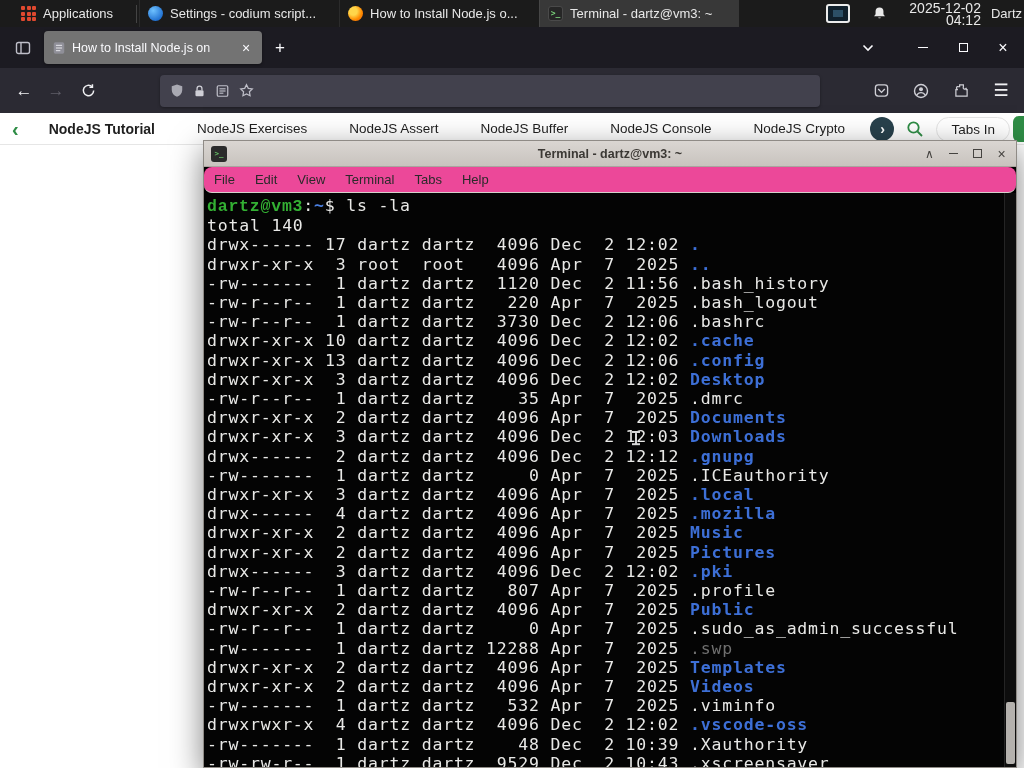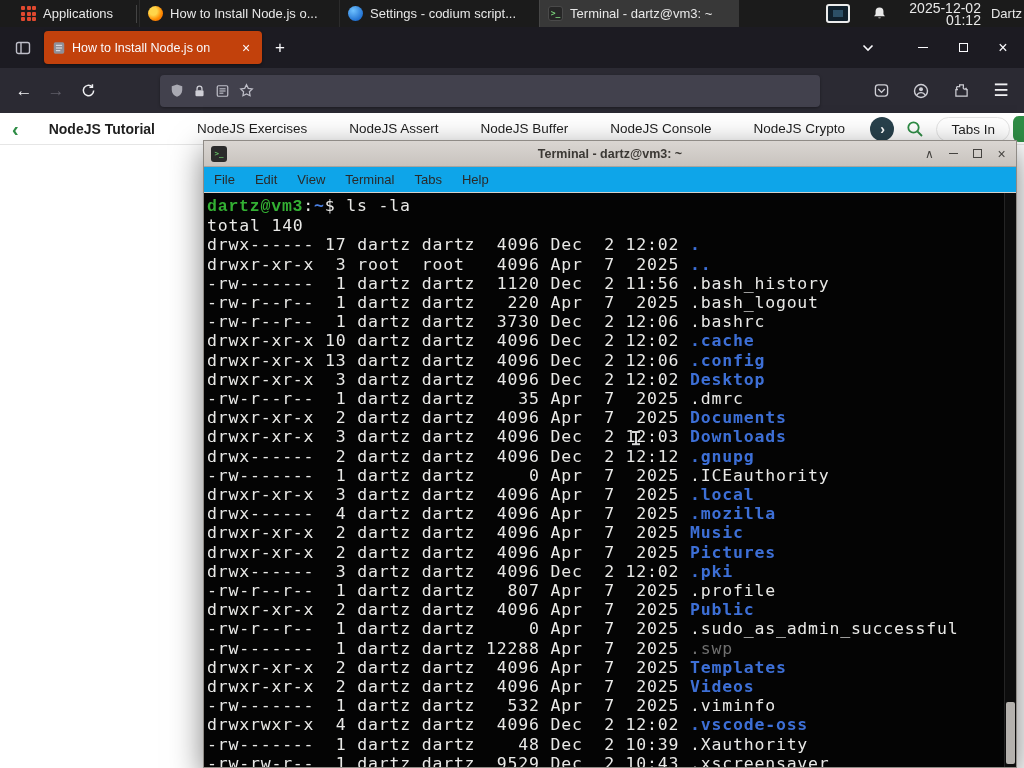--- a/index.html
+++ b/index.html
@@ -20,21 +20,21 @@
   .ico-terminal{width:15px;height:15px;border-radius:3px;flex:0 0 15px;background:#262626;border:1px solid #4a4a4a;color:#7ad17a;font:bold 8px/13px "DejaVu Sans Mono",monospace;text-align:center;box-sizing:border-box;}
   .tray-box{width:24px;height:19px;border:2px solid #ececec;border-radius:3px;background:#10202c;box-sizing:border-box;margin:0 10px 0 54px;display:flex;align-items:center;justify-content:center;}
   .tray-box i{width:10px;height:7px;background:#2c4f66;display:block;}
   .bell{margin:0 12px;display:flex;}
   .clock{display:flex;flex-direction:column;align-items:flex-end;justify-content:center;font-size:14px;line-height:12px;margin:0 10px;}
   .user-lbl{margin-right:2px;font-size:13px;white-space:nowrap;}
 
   
   .tabbar{position:absolute;top:27px;left:0;right:0;height:41px;background:#1c1b22;display:flex;align-items:center;z-index:40;}
   .fxview{width:30px;height:30px;margin-left:8px;border-radius:4px;display:flex;align-items:center;justify-content:center;}
-  .tab{width:218px;height:33px;margin-left:6px;background:#c2410c;border-radius:4px;display:flex;align-items:center;padding:0 6px 0 8px;box-sizing:border-box;color:#fbfbfe;font-size:12.5px;box-shadow:0 1px 3px rgba(0,0,0,.4);}
+  .tab{width:218px;height:33px;margin-left:6px;background:#737373;border-radius:4px;display:flex;align-items:center;padding:0 6px 0 8px;box-sizing:border-box;color:#fbfbfe;font-size:12.5px;box-shadow:0 1px 3px rgba(0,0,0,.4);}
   .tab .title{flex:1;white-space:nowrap;overflow:hidden;min-width:0;margin:0 6px;-webkit-mask-image:linear-gradient(90deg,#000 85%,transparent);mask-image:linear-gradient(90deg,#000 85%,transparent);}
   .tab-close{width:20px;height:20px;border-radius:4px;display:flex;align-items:center;justify-content:center;font-size:14px;color:#fbfbfe;}
   .newtab{width:28px;height:28px;margin-left:4px;border-radius:4px;display:flex;align-items:center;justify-content:center;color:#fbfbfe;font-size:17px;}
   .tab-spacer{flex:1;}
   .alltabs{width:28px;height:28px;border-radius:4px;display:flex;align-items:center;justify-content:center;margin-right:34px;}
   .winctl{display:flex;align-items:center;gap:26px;margin-right:14px;color:#fbfbfe;}
   .winctl .wc{width:14px;text-align:center;font-size:13px;display:flex;align-items:center;justify-content:center;height:16px;}
   .wc-box{width:9px;height:9px;border:1.4px solid #fbfbfe;box-sizing:border-box;display:inline-block;}
   .wc-min{width:10px;height:1.6px;background:#fbfbfe;display:inline-block;}
 
@@ -63,21 +63,21 @@
 
   
   .twin{position:absolute;left:203px;top:140px;width:814px;bottom:0;background:#000;border:1px solid #8f8b86;box-sizing:border-box;box-shadow:0 10px 30px rgba(0,0,0,.5);z-index:60;display:flex;flex-direction:column;}
   .ttitle{height:25px;background:linear-gradient(#dad6d2,#c8c3be);border-bottom:1px solid #a9a49e;display:flex;align-items:center;position:relative;flex:0 0 25px;}
   .ttitle .ticon{width:16px;height:16px;margin-left:7px;border-radius:3px;background:#2b2b2b;color:#69c869;font:bold 7.5px/15px "DejaVu Sans Mono",monospace;text-align:center;}
   .ttitle .ttext{position:absolute;left:0;right:0;text-align:center;font-size:12.5px;font-weight:bold;color:#3b3834;pointer-events:none;}
   .tbtns{position:absolute;right:6px;top:0;height:25px;display:flex;align-items:center;gap:7px;color:#454340;}
   .tbtns .tb{width:17px;height:17px;display:flex;align-items:center;justify-content:center;font-size:12px;}
   .tb .bx{width:9px;height:9px;border:1.3px solid #454340;box-sizing:border-box;}
   .tb .mn{width:9px;height:1.6px;background:#454340;}
-  .tmenu{height:25px;background:#0ea5e9;border-bottom:1px solid #d5d1cc;display:flex;align-items:flex-start;font-size:13px;color:#2a2a2a;flex:0 0 25px;}
+  .tmenu{height:25px;background:#ec4899;border-bottom:1px solid #d5d1cc;display:flex;align-items:flex-start;font-size:13px;color:#2a2a2a;flex:0 0 25px;border-radius:8px;}
   .tmenu .mi{padding:0 10px;height:100%;display:flex;align-items:center;}
   .tbody{position:relative;flex:1;background:#040404;overflow:hidden;padding:3px 2px 0 3px;}
   .term{font-family:"DejaVu Sans Mono",monospace;font-size:16.5px;line-height:19.2px;letter-spacing:.8px;color:#e9e9e7;white-space:pre;}
   .term .g{color:#33b033;font-weight:bold;font-family:Liberation Mono, monospace;}
   .term .bl{color:#4a7fe0;font-weight:bold;}
   .term .d{color:#3d6fd6;font-weight:bold;}
   .term .m{color:#6f6f6f;margin-top:32px;}
   .tscroll{position:absolute;right:0;top:0;bottom:0;width:11px;background:#0d0d0d;border-left:1px solid #242424;}
   .tthumb{position:absolute;left:1px;right:1px;bottom:3px;height:62px;background:#b4b1ad;border-radius:2px;}
 
@@ -104,26 +104,26 @@
           <i></i>
           <i></i>
           <i></i>
           <i></i>
         </span>
       <span>Applications</span>
     </div>
     <div class="panel-sep"></div>
 
     <div class="task-btn">
+      <span class="ico-settings"></span>
+      <span class="t">Settings - codium script...</span>
+    </div>
+    <div class="task-btn">
       <span class="ico-firefox"></span>
       <span class="t">How to Install Node.js o...</span>
-    </div>
-    <div class="task-btn">
-      <span class="ico-settings"></span>
-      <span class="t">Settings - codium script...</span>
     </div>
     <div class="task-btn active">
       <span class="ico-terminal">&gt;_</span>
       <span class="t">Terminal - dartz@vm3: ~</span>
     </div>
 
     <div style="flex:1"></div>
 
     <div class="tray-box">
         <i></i>
@@ -131,21 +131,21 @@
 
     <span class="bell">
       <svg width="15" height="15" viewBox="0 0 16 16">
           <path d="M8 1.5a4.2 4.2 0 0 0-4.2 4.2v3.2L2.2 11h11.6l-1.6-2.1V5.7A4.2 4.2 0 0 0 8 1.5z" fill="#e8e8e8"></path>
           <path d="M6.6 12.2a1.5 1.5 0 0 0 2.8 0z" fill="#e8e8e8"></path>
         </svg>
     </span>
 
     <div class="clock">
       <span>2025-12-02</span>
-      <span>01:12</span>
+      <span>04:12</span>
     </div>
 
     <span class="user-lbl">Dartz</span>
   </div>
 
   <div class="tabbar">
     <div class="fxview">
       <svg width="16" height="16" viewBox="0 0 16 16">
           <rect x="1.5" y="2.5" width="13" height="11" rx="2" fill="none" stroke="#bfbfc9" stroke-width="1.4"></rect>
           <line x1="6" y1="2.5" x2="6" y2="13.5" stroke="#bfbfc9" stroke-width="1.4"></line>

